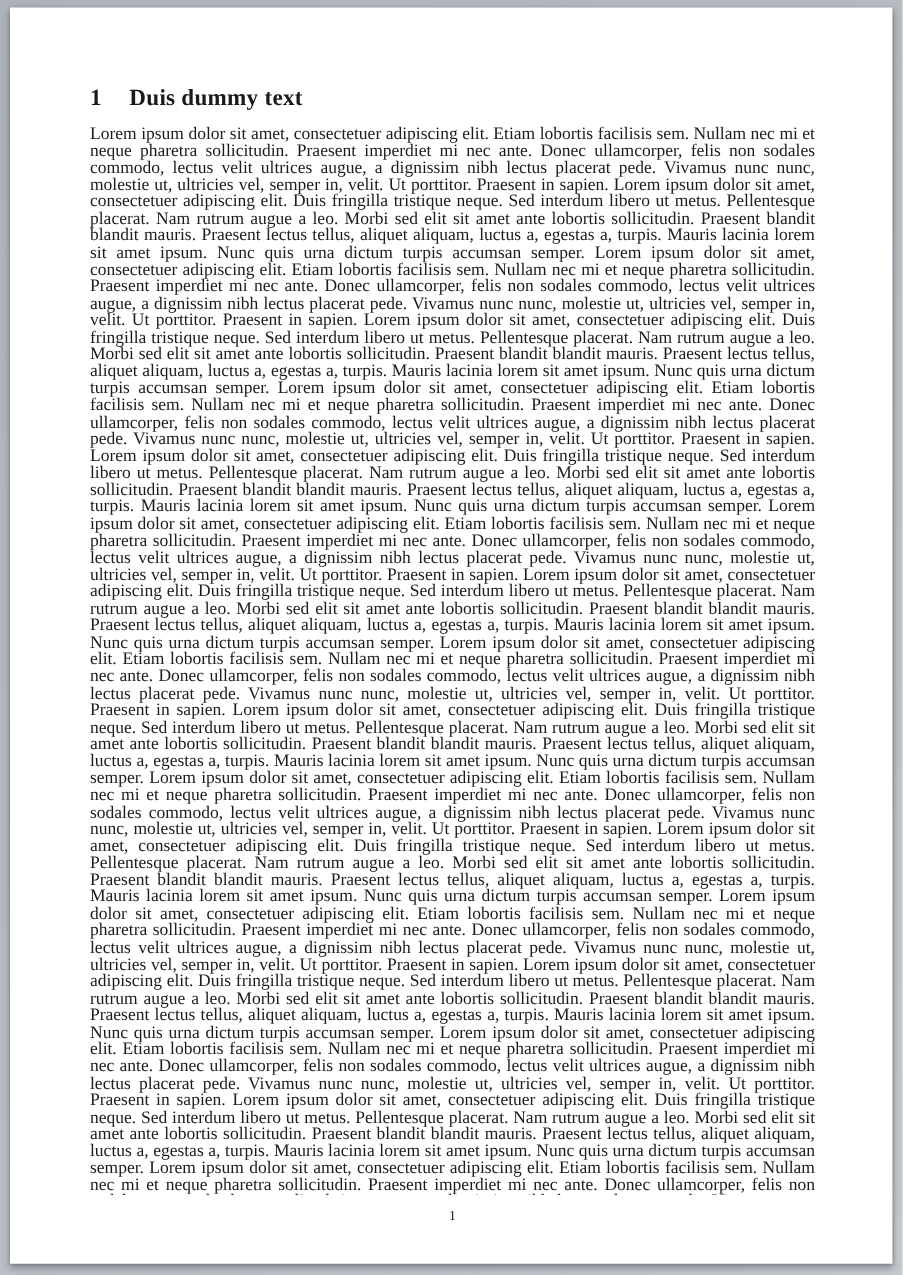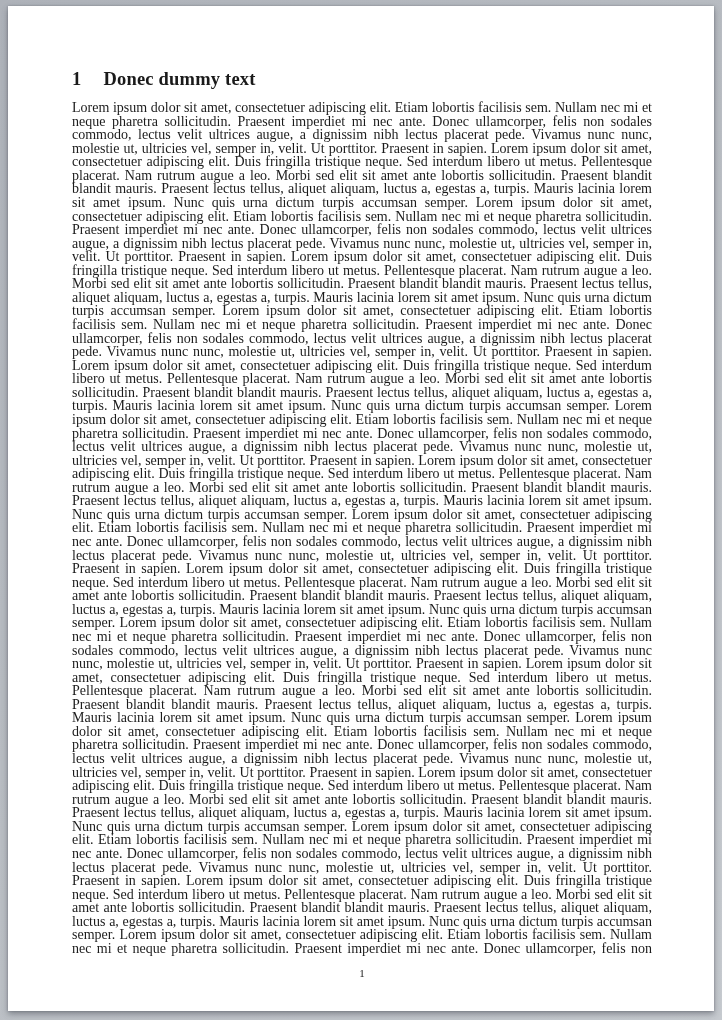--- a/index.html
+++ b/index.html
@@ -64,21 +64,21 @@
   }
 </style>
 </head>
 <body>
 
 <div class="viewport">
   <div class="page">
 
     <div class="section-heading">
       <span class="section-number">1</span>
-      <span class="section-title">Donec dummy text</span>
+      <span class="section-title">Duis dummy text</span>
     </div>
 
     <div class="body-text">Lorem ipsum dolor sit amet, consectetuer adipiscing elit. Etiam lobortis facilisis sem. Nullam nec mi et neque pharetra sollicitudin. Praesent imperdiet mi nec ante. Donec ullamcorper, felis non sodales commodo, lectus velit ultrices augue, a dignissim nibh lectus placerat pede. Vivamus nunc nunc, molestie ut, ultricies vel, semper in, velit. Ut porttitor. Praesent in sapien. Lorem ipsum dolor sit amet, consectetuer adipiscing elit. Duis fringilla tristique neque. Sed interdum libero ut metus. Pellentesque placerat. Nam rutrum augue a leo. Morbi sed elit sit amet ante lobortis sollicitudin. Praesent blandit blandit mauris. Praesent lectus tellus, aliquet aliquam, luctus a, egestas a, turpis. Mauris lacinia lorem sit amet ipsum. Nunc quis urna dictum turpis accumsan semper. Lorem ipsum dolor sit amet, consectetuer adipiscing elit. Etiam lobortis facilisis sem. Nullam nec mi et neque pharetra sollicitudin. Praesent imperdiet mi nec ante. Donec ullamcorper, felis non sodales commodo, lectus velit ultrices augue, a dignissim nibh lectus placerat pede. Vivamus nunc nunc, molestie ut, ultricies vel, semper in, velit. Ut porttitor. Praesent in sapien. Lorem ipsum dolor sit amet, consectetuer adipiscing elit. Duis fringilla tristique neque. Sed interdum libero ut metus. Pellentesque placerat. Nam rutrum augue a leo. Morbi sed elit sit amet ante lobortis sollicitudin. Praesent blandit blandit mauris. Praesent lectus tellus, aliquet aliquam, luctus a, egestas a, turpis. Mauris lacinia lorem sit amet ipsum. Nunc quis urna dictum turpis accumsan semper. Lorem ipsum dolor sit amet, consectetuer adipiscing elit. Etiam lobortis facilisis sem. Nullam nec mi et neque pharetra sollicitudin. Praesent imperdiet mi nec ante. Donec ullamcorper, felis non sodales commodo, lectus velit ultrices augue, a dignissim nibh lectus placerat pede. Vivamus nunc nunc, molestie ut, ultricies vel, semper in, velit. Ut porttitor. Praesent in sapien. Lorem ipsum dolor sit amet, consectetuer adipiscing elit. Duis fringilla tristique neque. Sed interdum libero ut metus. Pellentesque placerat. Nam rutrum augue a leo. Morbi sed elit sit amet ante lobortis sollicitudin. Praesent blandit blandit mauris. Praesent lectus tellus, aliquet aliquam, luctus a, egestas a, turpis. Mauris lacinia lorem sit amet ipsum. Nunc quis urna dictum turpis accumsan semper. Lorem ipsum dolor sit amet, consectetuer adipiscing elit. Etiam lobortis facilisis sem. Nullam nec mi et neque pharetra sollicitudin. Praesent imperdiet mi nec ante. Donec ullamcorper, felis non sodales commodo, lectus velit ultrices augue, a dignissim nibh lectus placerat pede. Vivamus nunc nunc, molestie ut, ultricies vel, semper in, velit. Ut porttitor. Praesent in sapien. Lorem ipsum dolor sit amet, consectetuer adipiscing elit. Duis fringilla tristique neque. Sed interdum libero ut metus. Pellentesque placerat. Nam rutrum augue a leo. Morbi sed elit sit amet ante lobortis sollicitudin. Praesent blandit blandit mauris. Praesent lectus tellus, aliquet aliquam, luctus a, egestas a, turpis. Mauris lacinia lorem sit amet ipsum. Nunc quis urna dictum turpis accumsan semper. Lorem ipsum dolor sit amet, consectetuer adipiscing elit. Etiam lobortis facilisis sem. Nullam nec mi et neque pharetra sollicitudin. Praesent imperdiet mi nec ante. Donec ullamcorper, felis non sodales commodo, lectus velit ultrices augue, a dignissim nibh lectus placerat pede. Vivamus nunc nunc, molestie ut, ultricies vel, semper in, velit. Ut porttitor. Praesent in sapien. Lorem ipsum dolor sit amet, consectetuer adipiscing elit. Duis fringilla tristique neque. Sed interdum libero ut metus. Pellentesque placerat. Nam rutrum augue a leo. Morbi sed elit sit amet ante lobortis sollicitudin. Praesent blandit blandit mauris. Praesent lectus tellus, aliquet aliquam, luctus a, egestas a, turpis. Mauris lacinia lorem sit amet ipsum. Nunc quis urna dictum turpis accumsan semper. Lorem ipsum dolor sit amet, consectetuer adipiscing elit. Etiam lobortis facilisis sem. Nullam nec mi et neque pharetra sollicitudin. Praesent imperdiet mi nec ante. Donec ullamcorper, felis non sodales commodo, lectus velit ultrices augue, a dignissim nibh lectus placerat pede. Vivamus nunc nunc, molestie ut, ultricies vel, semper in, velit. Ut porttitor. Praesent in sapien. Lorem ipsum dolor sit amet, consectetuer adipiscing elit. Duis fringilla tristique neque. Sed interdum libero ut metus. Pellentesque placerat. Nam rutrum augue a leo. Morbi sed elit sit amet ante lobortis sollicitudin. Praesent blandit blandit mauris. Praesent lectus tellus, aliquet aliquam, luctus a, egestas a, turpis. Mauris lacinia lorem sit amet ipsum. Nunc quis urna dictum turpis accumsan semper. Lorem ipsum dolor sit amet, consectetuer adipiscing elit. Etiam lobortis facilisis sem. Nullam nec mi et neque pharetra sollicitudin. Praesent imperdiet mi nec ante. Donec ullamcorper, felis non sodales commodo, lectus velit ultrices augue, a dignissim nibh lectus placerat pede. Vivamus nunc nunc, molestie ut, ultricies vel, semper in, velit. Ut porttitor. Praesent in sapien. Lorem ipsum dolor sit amet, consectetuer adipiscing elit. Duis fringilla tristique neque. Sed interdum libero ut metus. Pellentesque placerat. Nam rutrum augue a leo. Morbi sed elit sit amet ante lobortis sollicitudin. Praesent blandit blandit mauris. Praesent lectus tellus, aliquet aliquam, luctus a, egestas a, turpis. Mauris lacinia lorem sit amet ipsum. Nunc quis urna dictum turpis accumsan semper. Lorem ipsum dolor sit amet, consectetuer adipiscing elit. Etiam lobortis facilisis sem. Nullam nec mi et neque pharetra sollicitudin. Praesent imperdiet mi nec ante. Donec ullamcorper, felis non sodales commodo, lectus velit ultrices augue, a dignissim nibh lectus placerat pede. Vivamus nunc nunc, molestie ut, ultricies vel, semper in, velit. Ut porttitor. Praesent in sapien. Lorem ipsum dolor sit amet, consectetuer adipiscing elit. Duis fringilla tristique neque. Sed interdum libero ut metus. Pellentesque placerat. Nam rutrum augue a leo. Morbi sed elit sit amet ante lobortis sollicitudin. Praesent blandit blandit mauris. Praesent lectus tellus, aliquet aliquam, luctus a, egestas a, turpis. Mauris lacinia lorem sit amet ipsum. Nunc quis urna dictum turpis accumsan semper. Lorem ipsum dolor sit amet, consectetuer adipiscing elit. Etiam lobortis facilisis sem. Nullam nec mi et neque pharetra sollicitudin. Praesent imperdiet mi nec ante. Donec ullamcorper, felis non sodales commodo, lectus velit ultrices augue, a dignissim nibh lectus placerat pede. Vivamus nunc nunc, molestie ut, ultricies vel, semper in, velit. Ut porttitor. Praesent in sapien. Lorem ipsum dolor sit amet, consectetuer adipiscing elit. Duis fringilla tristique neque. Sed interdum libero ut metus. Pellentesque placerat. Nam rutrum augue a leo. Morbi sed elit sit amet ante lobortis sollicitudin. Praesent blandit blandit mauris. Praesent lectus tellus, aliquet aliquam, luctus a, egestas a, turpis. Mauris lacinia lorem sit amet ipsum. Nunc quis urna dictum turpis accumsan semper. Lorem ipsum dolor sit amet, consectetuer adipiscing elit. Etiam lobortis facilisis sem. Nullam nec mi et neque pharetra sollicitudin. Praesent imperdiet mi nec ante. Donec ullamcorper, felis non sodales commodo, lectus velit ultrices augue, a dignissim nibh lectus placerat pede. Vivamus nunc nunc, molestie ut, ultricies vel, semper in, velit. Ut porttitor. Praesent in sapien. Lorem ipsum dolor sit amet, consectetuer adipiscing elit. Duis fringilla tristique neque. Sed interdum libero ut metus. Pellentesque placerat. Nam rutrum augue a leo. Morbi sed elit sit amet ante lobortis sollicitudin. Praesent blandit blandit mauris. Praesent lectus tellus, aliquet aliquam, luctus a, egestas a, turpis. Mauris lacinia lorem sit amet ipsum. Nunc quis urna dictum turpis accumsan semper.</div>
 
     <div class="page-footer">1</div>
 
   </div>
 </div>
 
 </body></html>

